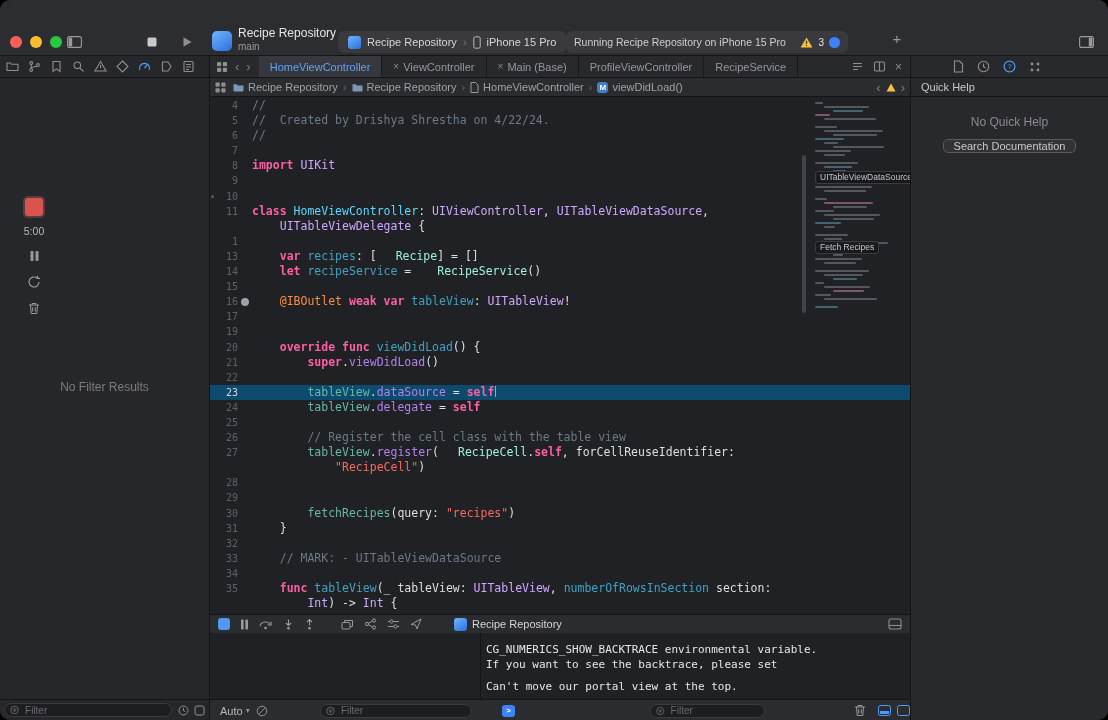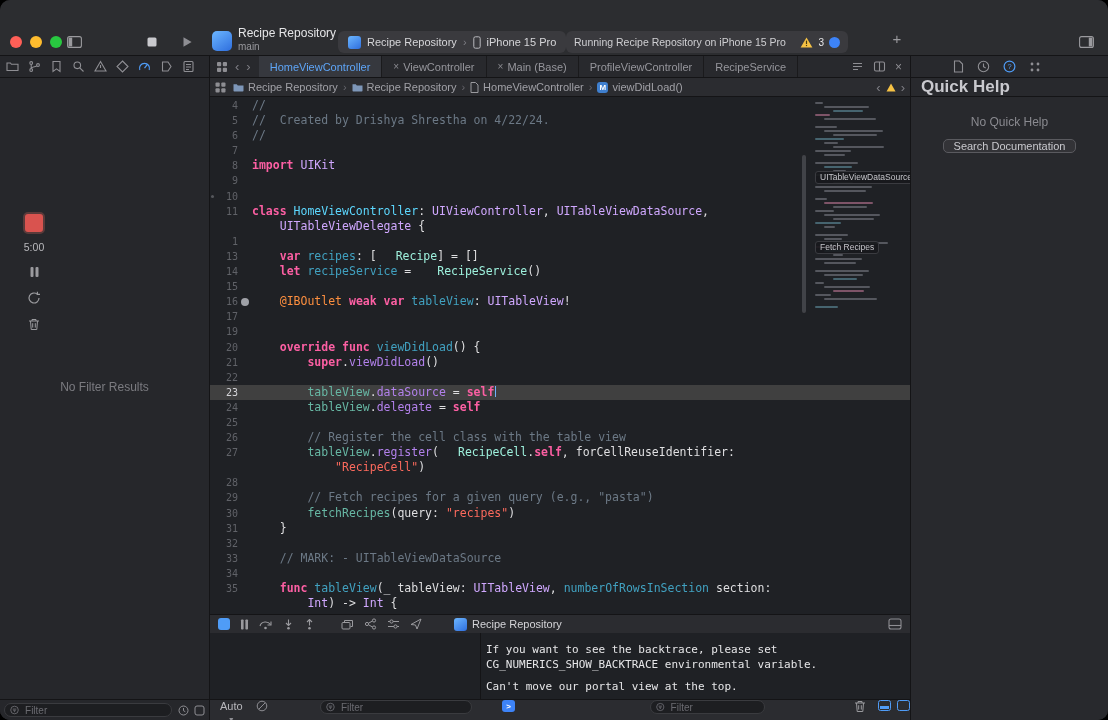--- a/index.html
+++ b/index.html
@@ -35,21 +35,21 @@
   .status-pill { position:absolute; left:566px; top:31px; width:282px; height:22px; border-radius:6px; background:#3a3a3e;
     display:flex; align-items:center; gap:5px; padding:0 8px; }
   .status-text { flex:1; font-size:10.5px; color:#cfcfd2; white-space:nowrap; overflow:hidden; }
   .warn-count { font-size:10px; color:#e8e8ea; }
   .blue-dot { width:11px; height:11px; border-radius:50%; background:#3d83f7; }
   .plus-btn { position:absolute; left:888px; top:30px; font-size:15px; color:#9a9a9e; width:18px; text-align:center; }
 
   
   #navstrip { height:22px; display:flex; align-items:center; gap:1px; padding-left:2px; border-bottom:1px solid #141416; }
   .nav-icn { width:21px; height:18px; display:flex; align-items:center; justify-content:center; }
-  #nav-controls { position:absolute; left:20px; top:140px; width:28px; display:flex; flex-direction:column; align-items:center;margin-top:16px; }
+  #nav-controls { position:absolute; left:20px; top:140px; width:28px; display:flex; flex-direction:column; align-items:center; }
   .rec-btn { width:22px; height:22px; border-radius:5px; background:#d9534f; border:2px solid #5a3a3a; }
   .rec-timer { margin-top:7px; font-size:10.5px; color:#b8b8bc; }
   .rec-icn { margin-top:13px; }
   #nav-empty { position:absolute; top:324px; left:0; right:0; text-align:center; font-size:12px; color:#7b7b80; }
   .bottom-bar { position:absolute; left:0; right:0; bottom:0; height:21px; background:inherit; border-top:1px solid #141416;
     display:flex; align-items:center; }
   .filter-field { display:flex; align-items:center; gap:6px; height:14px; border-radius:7px;
     background:#1d1e21; border:1px solid #3a3b3f; padding:0 5px; }
   .filter-field input { background:none; border:none; outline:none; color:#c9c9ce; font-size:10px; width:100%; }
   .filter-field input::placeholder { color:#6b6b71; }
@@ -72,21 +72,21 @@
   .crumb { display:flex; align-items:center; gap:4px; white-space:nowrap; }
   .crumb-chev { color:#66666c; }
   .m-badge { width:11px; height:11px; border-radius:3px; background:#3f7fce; color:#fff; font-size:8px; font-weight:bold;
     display:flex; align-items:center; justify-content:center; }
   .jb-right { position:absolute; right:5px; top:0; height:100%; display:flex; align-items:center; gap:5px; }
 
   
   #editor { position:relative; height:517px; background:#1f2125; overflow:hidden; padding-top:1px; }
   .code-row { display:flex; height:15.1px; line-height:15.1px; font-family:"DejaVu Sans Mono", monospace;
     font-size:11.5px; white-space:pre; position:relative; }
-  .code-row.current { background:#404040; }
+  .code-row.current { background:#0c4a6e; }
   .gutter { width:34px; text-align:right; padding-right:6px; color:#606268; font-size:10px; flex:none; }
   .code-row.current .gutter { color:#d4d4d8; }
   .gmark { width:8px; flex:none; }
   .outlet-dot { display:block; width:8px; height:8px; margin:3.5px 0 0 -3px; border-radius:50%; background:#9fa1a7; }
   .edge-dot { position:absolute; left:1px; top:6px; width:3px; height:3px; border-radius:50%; background:#55575c; }
   .code-text { flex:none; }
   .code-row.current .code-text::after { content:""; display:inline-block; width:1px; height:11px; background:#6fb1fc;
     vertical-align:-1px; margin-left:1px; }
   .c-pl{color:#dfdfe1;} .c-kw{color:#fc5fa3;font-weight:bold;} .c-cmt{color:#6c7986;} .c-str{color:#fc6a5d;}
   .c-tsys{color:#d0a8ff;} .c-tdecl{color:#5dd8ff;} .c-tproj{color:#9ef1dd;padding-left:19px;} .c-decl{color:#41a1c0;}
@@ -104,31 +104,31 @@
   .proc-chip { display:flex; align-items:center; gap:5px; margin-left:22px; font-size:11px; color:#d4d4d8; }
   .dbg-right { margin-left:auto; }
 
   
   #consolearea { position:relative; height:66px; background:#1f2125; }
   #console-divider { position:absolute; left:270px; top:0; bottom:0; width:1px; background:#141416; }
   #console-output { position:absolute; left:276px; top:9px; right:4px; }
   .console-line { font-family:"DejaVu Sans Mono", monospace; font-size:11px; line-height:15px; color:#e6e6e8; white-space:pre; }
   .console-line.gap { margin-top:7px; }
   #consolebar { height:21px; background:#2b2c30; border-top:1px solid #141416; position:relative; }
-  .cb-item { position:absolute; top:0; height:21px; display:flex; align-items:center;flex-direction:column; }
+  .cb-item { position:absolute; top:0; height:21px; display:flex; align-items:center; }
   .auto-lbl { font-size:11px; color:#b8b8bc; }
   .prompt-icn { width:13px; height:12px; border-radius:3px; background:#3d83f7; color:#fff; font-size:8px; font-weight:bold;
     display:flex; align-items:center; justify-content:center; }
   .panel-toggle { width:13px; height:11px; border:1.5px solid #4f9cf7; border-radius:2.5px; position:relative; }
   .panel-toggle.filled::after { content:""; position:absolute; left:1px; right:1px; bottom:1px; height:3px; background:#4f9cf7; }
 
   
   #insp-tabs { height:22px; border-bottom:1px solid #141416; display:flex; align-items:center; gap:13px; padding-left:42px; }
   #insp-header { height:19px; border-bottom:1px solid #141416; display:flex; align-items:center; padding-left:10px;
-    font-size:17px; font-weight:bold; color:#c9c9ce; }
+    font-size:11px; font-weight:normal; color:#c9c9ce; }
   #insp-empty { margin-top:18px; text-align:center; font-size:12px; color:#8a8a90; }
   #insp-action { margin:10px auto 0; display:block; background:#333337; border:1px solid #5a5a5f; border-radius:5px;
     color:#c9c9ce; font-size:11px; padding:0 10px; }
 </style>
 </head>
 <body>
 
 <div id="titlebar">
   <div class="traffic">
     <span class="tl red"></span>
@@ -421,21 +421,21 @@
         <div class="code-row"><span class="gutter">20</span><span class="gmark"></span><span class="code-text"><span class="c-pl">    </span><span class="c-kw">override</span><span class="c-pl"> </span><span class="c-kw">func</span><span class="c-pl"> </span><span class="c-decl">viewDidLoad</span><span class="c-pl">() {</span></span></div>
         <div class="code-row"><span class="gutter">21</span><span class="gmark"></span><span class="code-text"><span class="c-pl">        </span><span class="c-kw">super</span><span class="c-pl">.</span><span class="c-msys">viewDidLoad</span><span class="c-pl">()</span></span></div>
         <div class="code-row"><span class="gutter">22</span><span class="gmark"></span><span class="code-text"></span></div>
         <div class="code-row current"><span class="gutter">23</span><span class="gmark"></span><span class="code-text"><span class="c-pl">        </span><span class="c-pvar">tableView</span><span class="c-pl">.</span><span class="c-msys">dataSource</span><span class="c-pl"> = </span><span class="c-kw">self</span></span></div>
         <div class="code-row"><span class="gutter">24</span><span class="gmark"></span><span class="code-text"><span class="c-pl">        </span><span class="c-pvar">tableView</span><span class="c-pl">.</span><span class="c-msys">delegate</span><span class="c-pl"> = </span><span class="c-kw">self</span></span></div>
         <div class="code-row"><span class="gutter">25</span><span class="gmark"></span><span class="code-text"></span></div>
         <div class="code-row"><span class="gutter">26</span><span class="gmark"></span><span class="code-text"><span class="c-pl">        </span><span class="c-cmt">// Register the cell class with the table view</span></span></div>
         <div class="code-row"><span class="gutter">27</span><span class="gmark"></span><span class="code-text"><span class="c-pl">        </span><span class="c-pvar">tableView</span><span class="c-pl">.</span><span class="c-msys">register</span><span class="c-pl">(</span><span class="c-tproj">RecipeCell</span><span class="c-pl">.</span><span class="c-kw">self</span><span class="c-pl">, forCellReuseIdentifier: </span></span></div>
         <div class="code-row"><span class="gutter"></span><span class="gmark"></span><span class="code-text"><span class="c-pl">            </span><span class="c-str">"RecipeCell"</span><span class="c-pl">)</span></span></div>
         <div class="code-row"><span class="gutter">28</span><span class="gmark"></span><span class="code-text"></span></div>
-        <div class="code-row"><span class="gutter">29</span><span class="gmark"></span><span class="code-text"><span class="c-pl">        </span><span class="c-cmt">// Fetch recipes for a given query (e.g., "pasta")</span></span></div>
+        <div class="code-row"><span class="gutter">29</span><span class="gmark"></span><span class="code-text"><span class="c-pl">        </span></span></div>
         <div class="code-row"><span class="gutter">30</span><span class="gmark"></span><span class="code-text"><span class="c-pl">        </span><span class="c-fproj">fetchRecipes</span><span class="c-pl">(query: </span><span class="c-str">"recipes"</span><span class="c-pl">)</span></span></div>
         <div class="code-row"><span class="gutter">31</span><span class="gmark"></span><span class="code-text"><span class="c-pl">    }</span></span></div>
         <div class="code-row"><span class="gutter">32</span><span class="gmark"></span><span class="code-text"></span></div>
         <div class="code-row"><span class="gutter">33</span><span class="gmark"></span><span class="code-text"><span class="c-pl">    </span><span class="c-cmt">// MARK: - UITableViewDataSource</span></span></div>
         <div class="code-row"><span class="gutter">34</span><span class="gmark"></span><span class="code-text"></span></div>
         <div class="code-row"><span class="gutter">35</span><span class="gmark"></span><span class="code-text"><span class="c-pl">    </span><span class="c-kw">func</span><span class="c-pl"> </span><span class="c-decl">tableView</span><span class="c-pl">(_ tableView: </span><span class="c-tsys">UITableView</span><span class="c-pl">, </span><span class="c-decl">numberOfRowsInSection</span><span class="c-pl"> section:</span></span></div>
         <div class="code-row"><span class="gutter"></span><span class="gmark"></span><span class="code-text"><span class="c-pl">        </span><span class="c-tsys">Int</span><span class="c-pl">) -&gt; </span><span class="c-tsys">Int</span><span class="c-pl"> {</span></span></div>
       </div>
     <div id="vscroll"></div>
     <div id="minimap">
@@ -552,22 +552,22 @@
       <svg width="14" height="12" viewBox="0 0 14 12" fill="none" stroke="#8e8e93" stroke-width="1.1">
           <rect x="1" y="1" width="12" height="10" rx="2"></rect>
           <path d="M1 7.5 h12"></path>
         </svg>
       </span>
   </div>
 
   <div id="consolearea">
     <div id="console-divider"></div>
     <div id="console-output">
+        <div class="console-line">CG_NUMERICS_SHOW_BACKTRACE environmental variable.</div>
         <div class="console-line">If you want to see the backtrace, please set</div>
-        <div class="console-line">CG_NUMERICS_SHOW_BACKTRACE environmental variable.</div>
         <div class="console-line gap">Can't move our portal view at the top.</div>
       </div>
   </div>
 
   <div id="consolebar">
     <div class="cb-item" style="left:10px;gap:3px;">
       <span class="auto-lbl">Auto</span>
       <span style="color:#8e8e93;font-size:8px;">▾</span>
     </div>
     <div class="cb-item" style="left:46px;">

